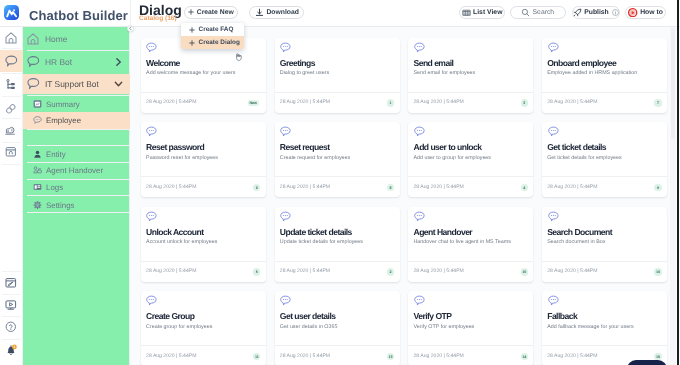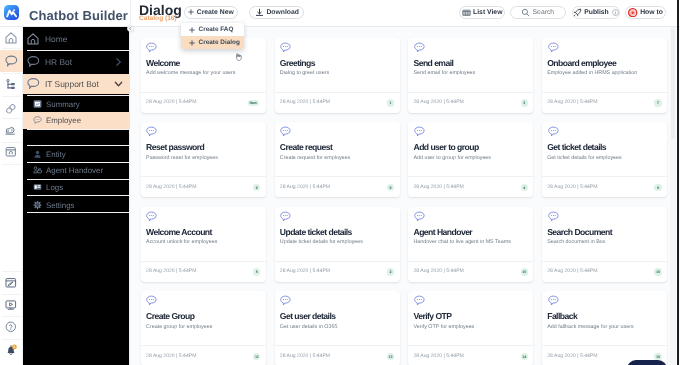--- a/index.html
+++ b/index.html
@@ -52,21 +52,21 @@
 
 .rail{position:absolute;left:0;top:27px;width:22.5px;height:338px;background:#fff;
       border-right:1px solid #eef1f3;z-index:30;}
 .rail-item{position:absolute;left:0;width:22.5px;height:19px;display:flex;
            align-items:center;justify-content:center;line-height:0;}
 .rail-item>span{display:block;line-height:0;}
 .rail-item.active{background:#fbe3ce;}
 .rail-sep{position:absolute;left:2px;width:18.5px;height:1px;background:#f0f2f4;}
 
 
-.sidebar{position:absolute;left:22.5px;top:27px;width:107.5px;height:338px;background:#000000;
+.sidebar{position:absolute;left:22.5px;top:27px;width:107.5px;height:338px;background:#86efac;
          border-right:1px solid #ebeef0;z-index:20;}
 .nav-row{position:absolute;left:0;width:107.5px;font-size:8.4px;color:#6a7888;}
 .nav-row .nic{position:absolute;left:4.8px;top:50%;transform:translateY(-50%);display:block;line-height:0;}
 .nav-row .lbl{position:absolute;left:22.5px;top:50%;transform:translateY(-50%);}
 .nav-row .chev{position:absolute;right:7px;top:50%;transform:translateY(-50%);display:block;line-height:0;}
 .nav-row.active{background:#fbe0c9;color:#4e4e4e;}
 .nav-sep{position:absolute;left:4.5px;width:103px;height:1px;background:#eff1f3;}
 .sub-row{position:absolute;left:0;width:107.5px;height:16.6px;font-size:7.9px;color:#6a7888;}
 .sub-row .nic{position:absolute;left:10px;top:50%;transform:translateY(-50%);display:block;line-height:0;}
 .sub-row .lbl{position:absolute;left:23.5px;top:50%;transform:translateY(-50%);}
@@ -457,34 +457,34 @@
         <div class="cdate">28 Aug 2020 | 5:44PM</div>
         <span class="dot">6</span>
       </div>
 <div class="card" style="left:144.5px;top:95.3px">
         <span class="cicon"><svg width="11" height="11" viewBox="0 0 11 11" fill="none" xmlns="http://www.w3.org/2000/svg">
             <path d="M0.7 4.6 C0.7 2.55 2.75 1.1 5.4 1.1 C8.05 1.1 10.1 2.55 10.1 4.6 C10.1 6.65 8.05 8.1 5.4 8.1 L4.6 8.1 L3.5 10.0 L3.3 8.0 C1.75 7.35 0.7 6.1 0.7 4.6 Z" stroke="#7d8ce3" stroke-width="0.95" stroke-linejoin="round"></path>
             <circle cx="3.55" cy="4.55" r="0.55" fill="#7d8ce3"></circle>
             <circle cx="5.4" cy="4.55" r="0.55" fill="#7d8ce3"></circle>
             <circle cx="7.25" cy="4.55" r="0.55" fill="#7d8ce3"></circle>
           </svg></span>
-        <div class="ctitle">Create request</div>
+        <div class="ctitle">Reset request</div>
         <div class="cdesc">Create request for employees</div>
         <div class="cdiv"></div>
         <div class="cdate">28 Aug 2020 | 5:44PM</div>
         <span class="dot">8</span>
       </div>
 <div class="card" style="left:278.2px;top:95.3px">
         <span class="cicon"><svg width="11" height="11" viewBox="0 0 11 11" fill="none" xmlns="http://www.w3.org/2000/svg">
             <path d="M0.7 4.6 C0.7 2.55 2.75 1.1 5.4 1.1 C8.05 1.1 10.1 2.55 10.1 4.6 C10.1 6.65 8.05 8.1 5.4 8.1 L4.6 8.1 L3.5 10.0 L3.3 8.0 C1.75 7.35 0.7 6.1 0.7 4.6 Z" stroke="#7d8ce3" stroke-width="0.95" stroke-linejoin="round"></path>
             <circle cx="3.55" cy="4.55" r="0.55" fill="#7d8ce3"></circle>
             <circle cx="5.4" cy="4.55" r="0.55" fill="#7d8ce3"></circle>
             <circle cx="7.25" cy="4.55" r="0.55" fill="#7d8ce3"></circle>
           </svg></span>
-        <div class="ctitle">Add user to group</div>
+        <div class="ctitle">Add user to unlock</div>
         <div class="cdesc">Add user to group for employees</div>
         <div class="cdiv"></div>
         <div class="cdate">28 Aug 2020 | 5:44PM</div>
         <span class="dot">4</span>
       </div>
 <div class="card" style="left:411.9px;top:95.3px">
         <span class="cicon"><svg width="11" height="11" viewBox="0 0 11 11" fill="none" xmlns="http://www.w3.org/2000/svg">
             <path d="M0.7 4.6 C0.7 2.55 2.75 1.1 5.4 1.1 C8.05 1.1 10.1 2.55 10.1 4.6 C10.1 6.65 8.05 8.1 5.4 8.1 L4.6 8.1 L3.5 10.0 L3.3 8.0 C1.75 7.35 0.7 6.1 0.7 4.6 Z" stroke="#7d8ce3" stroke-width="0.95" stroke-linejoin="round"></path>
             <circle cx="3.55" cy="4.55" r="0.55" fill="#7d8ce3"></circle>
             <circle cx="5.4" cy="4.55" r="0.55" fill="#7d8ce3"></circle>
@@ -496,21 +496,21 @@
         <div class="cdate">28 Aug 2020 | 5:44PM</div>
         <span class="dot">9</span>
       </div>
 <div class="card" style="left:10.8px;top:179.8px">
         <span class="cicon"><svg width="11" height="11" viewBox="0 0 11 11" fill="none" xmlns="http://www.w3.org/2000/svg">
             <path d="M0.7 4.6 C0.7 2.55 2.75 1.1 5.4 1.1 C8.05 1.1 10.1 2.55 10.1 4.6 C10.1 6.65 8.05 8.1 5.4 8.1 L4.6 8.1 L3.5 10.0 L3.3 8.0 C1.75 7.35 0.7 6.1 0.7 4.6 Z" stroke="#7d8ce3" stroke-width="0.95" stroke-linejoin="round"></path>
             <circle cx="3.55" cy="4.55" r="0.55" fill="#7d8ce3"></circle>
             <circle cx="5.4" cy="4.55" r="0.55" fill="#7d8ce3"></circle>
             <circle cx="7.25" cy="4.55" r="0.55" fill="#7d8ce3"></circle>
           </svg></span>
-        <div class="ctitle">Welcome Account</div>
+        <div class="ctitle">Unlock Account</div>
         <div class="cdesc">Account unlock for employees</div>
         <div class="cdiv"></div>
         <div class="cdate">28 Aug 2020 | 5:44PM</div>
         <span class="dot">5</span>
       </div>
 <div class="card" style="left:144.5px;top:179.8px">
         <span class="cicon"><svg width="11" height="11" viewBox="0 0 11 11" fill="none" xmlns="http://www.w3.org/2000/svg">
             <path d="M0.7 4.6 C0.7 2.55 2.75 1.1 5.4 1.1 C8.05 1.1 10.1 2.55 10.1 4.6 C10.1 6.65 8.05 8.1 5.4 8.1 L4.6 8.1 L3.5 10.0 L3.3 8.0 C1.75 7.35 0.7 6.1 0.7 4.6 Z" stroke="#7d8ce3" stroke-width="0.95" stroke-linejoin="round"></path>
             <circle cx="3.55" cy="4.55" r="0.55" fill="#7d8ce3"></circle>
             <circle cx="5.4" cy="4.55" r="0.55" fill="#7d8ce3"></circle>

